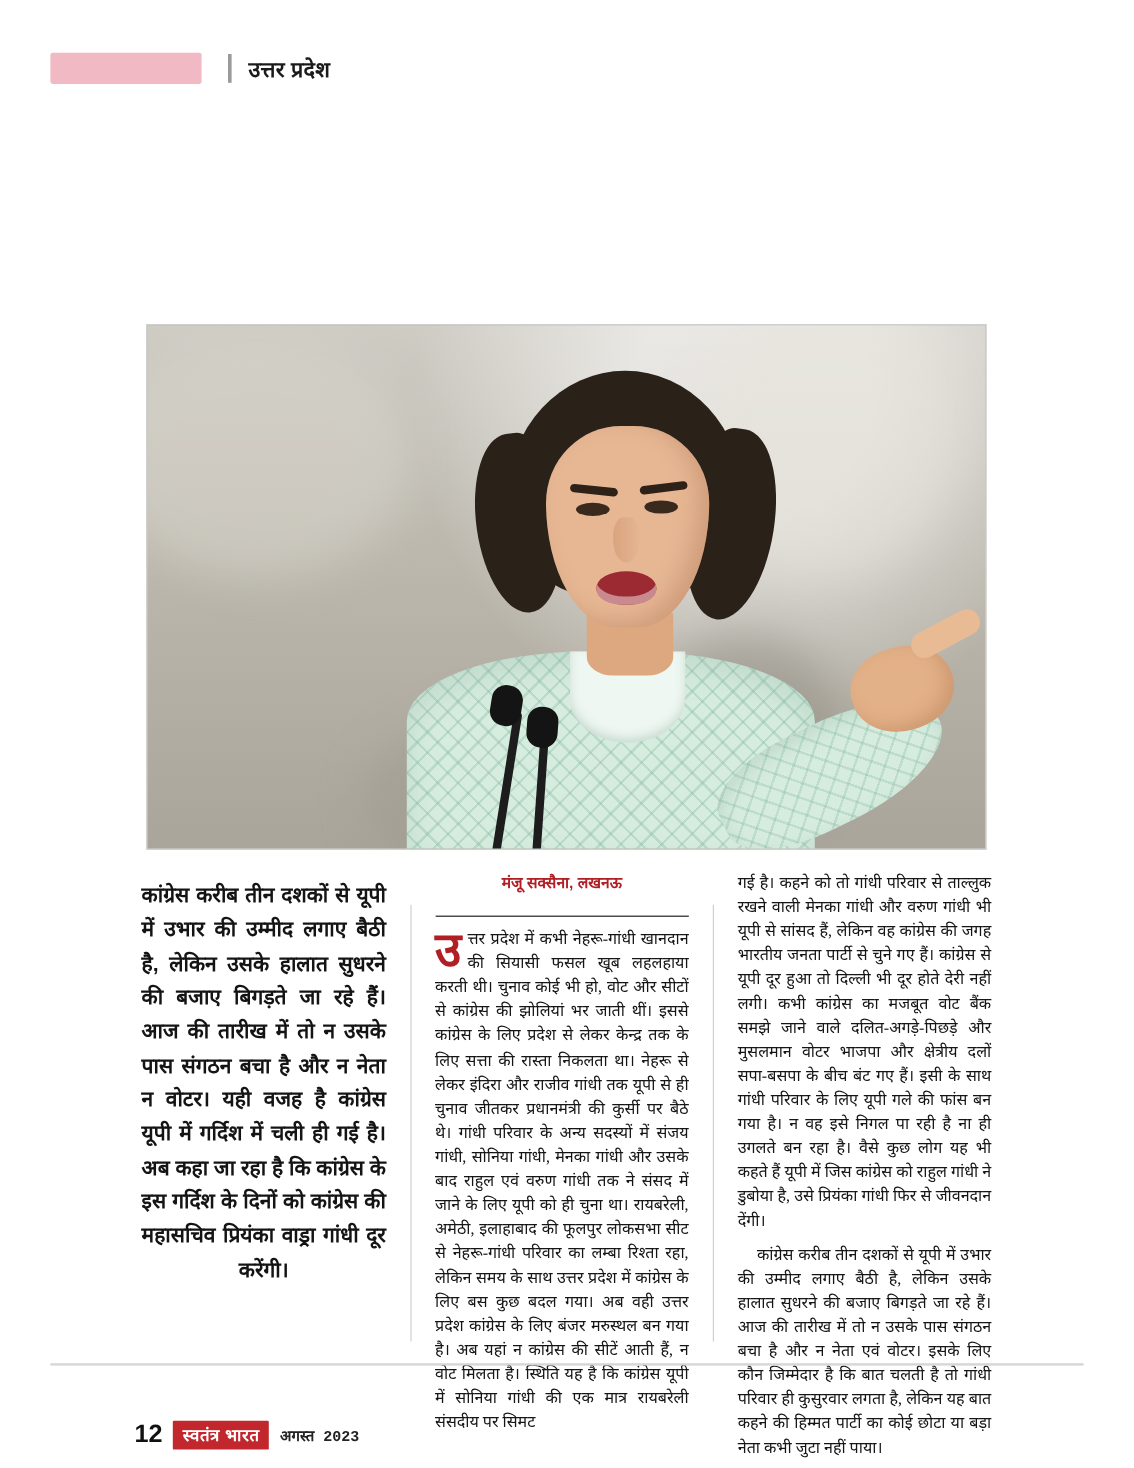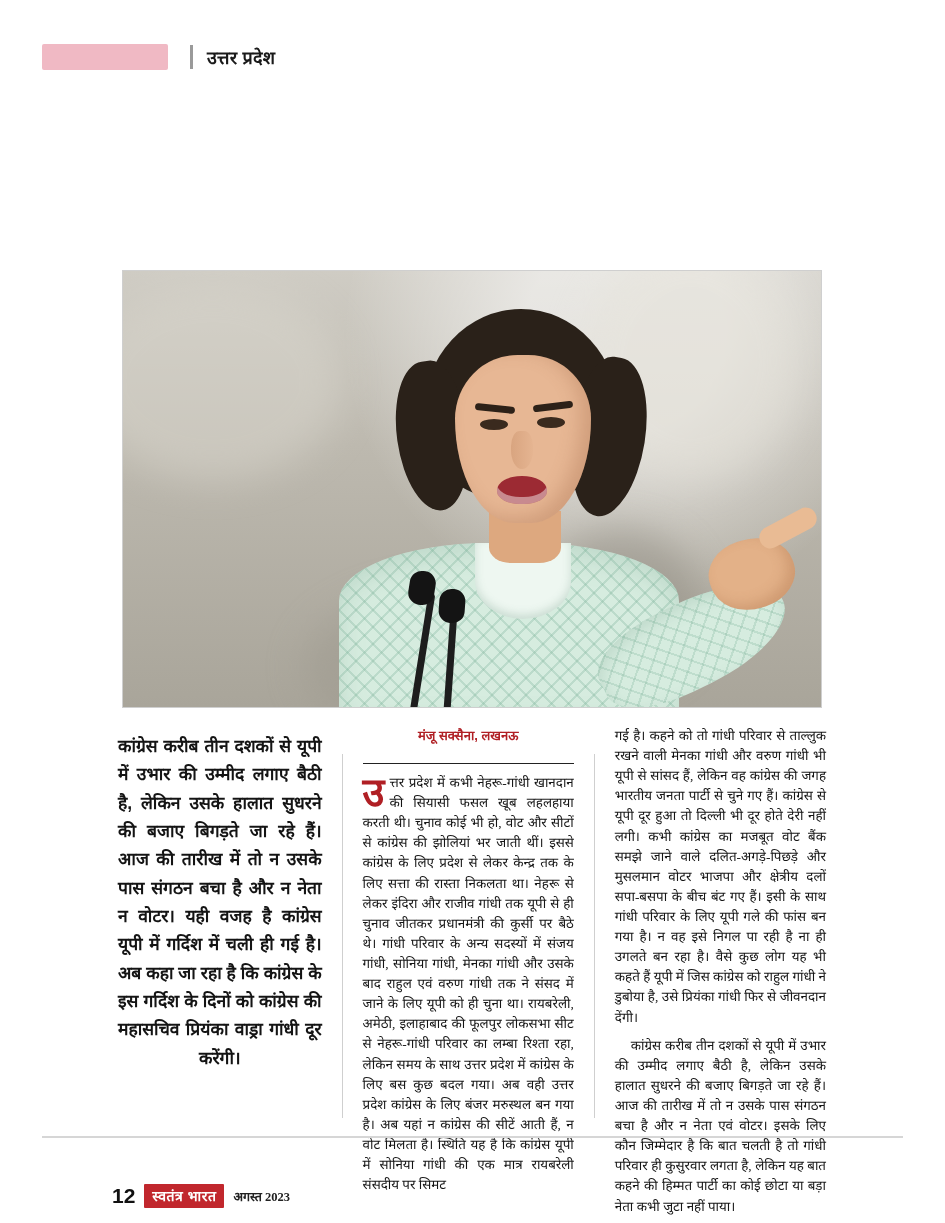--- a/index.html
+++ b/index.html
@@ -308,21 +308,21 @@
     background: #c1272d;
     color: #fff;
     font-family: "Liberation Sans", sans-serif;
     font-weight: bold;
     font-size: 14px;
     padding: 2px 8px 3px 8px;
     letter-spacing: .5px;
     border-radius: 1px;
   }
   .issue-date {
-    font-family: Liberation Serif, serif;
+    font-family: Liberation Mono, monospace;
     font-weight: bold;
     font-size: 12.5px;
     color: #222;
   }
 </style>
 </head>
 <body>
 
 <div class="page">
 

